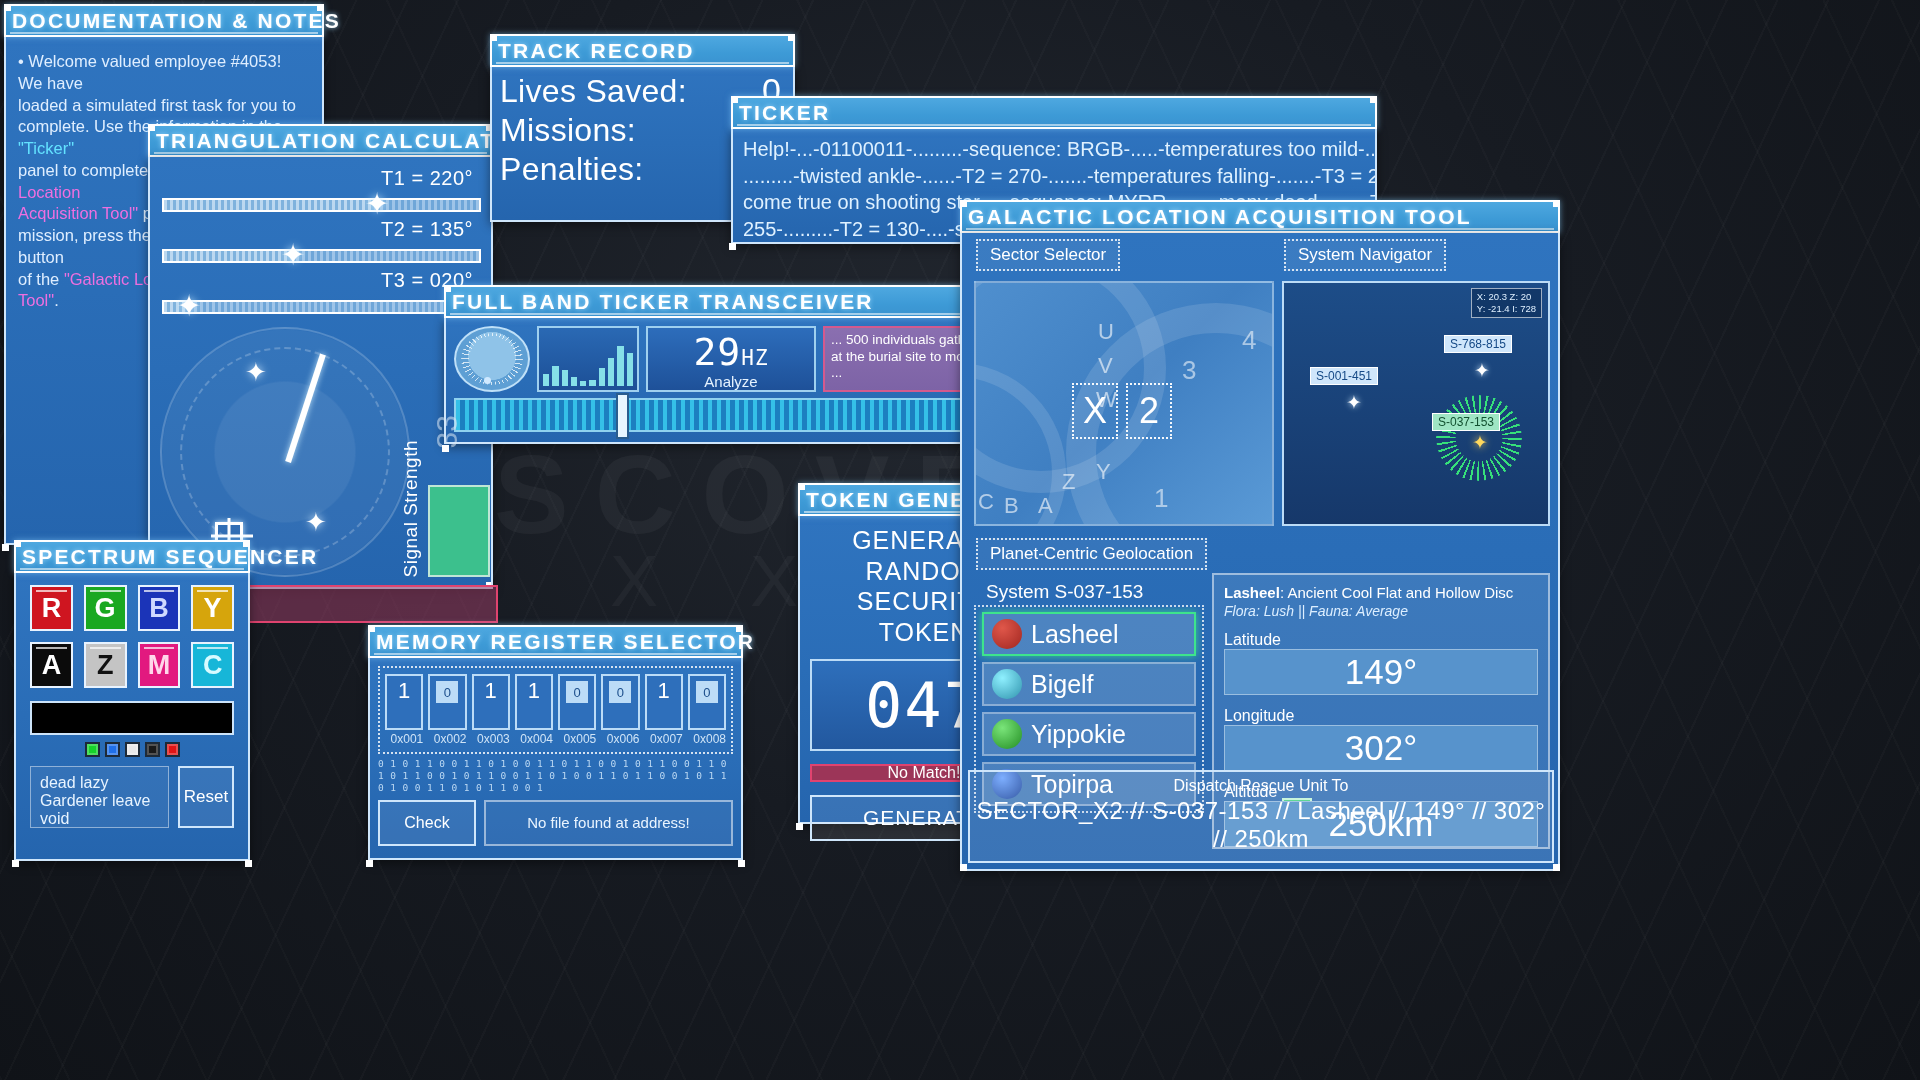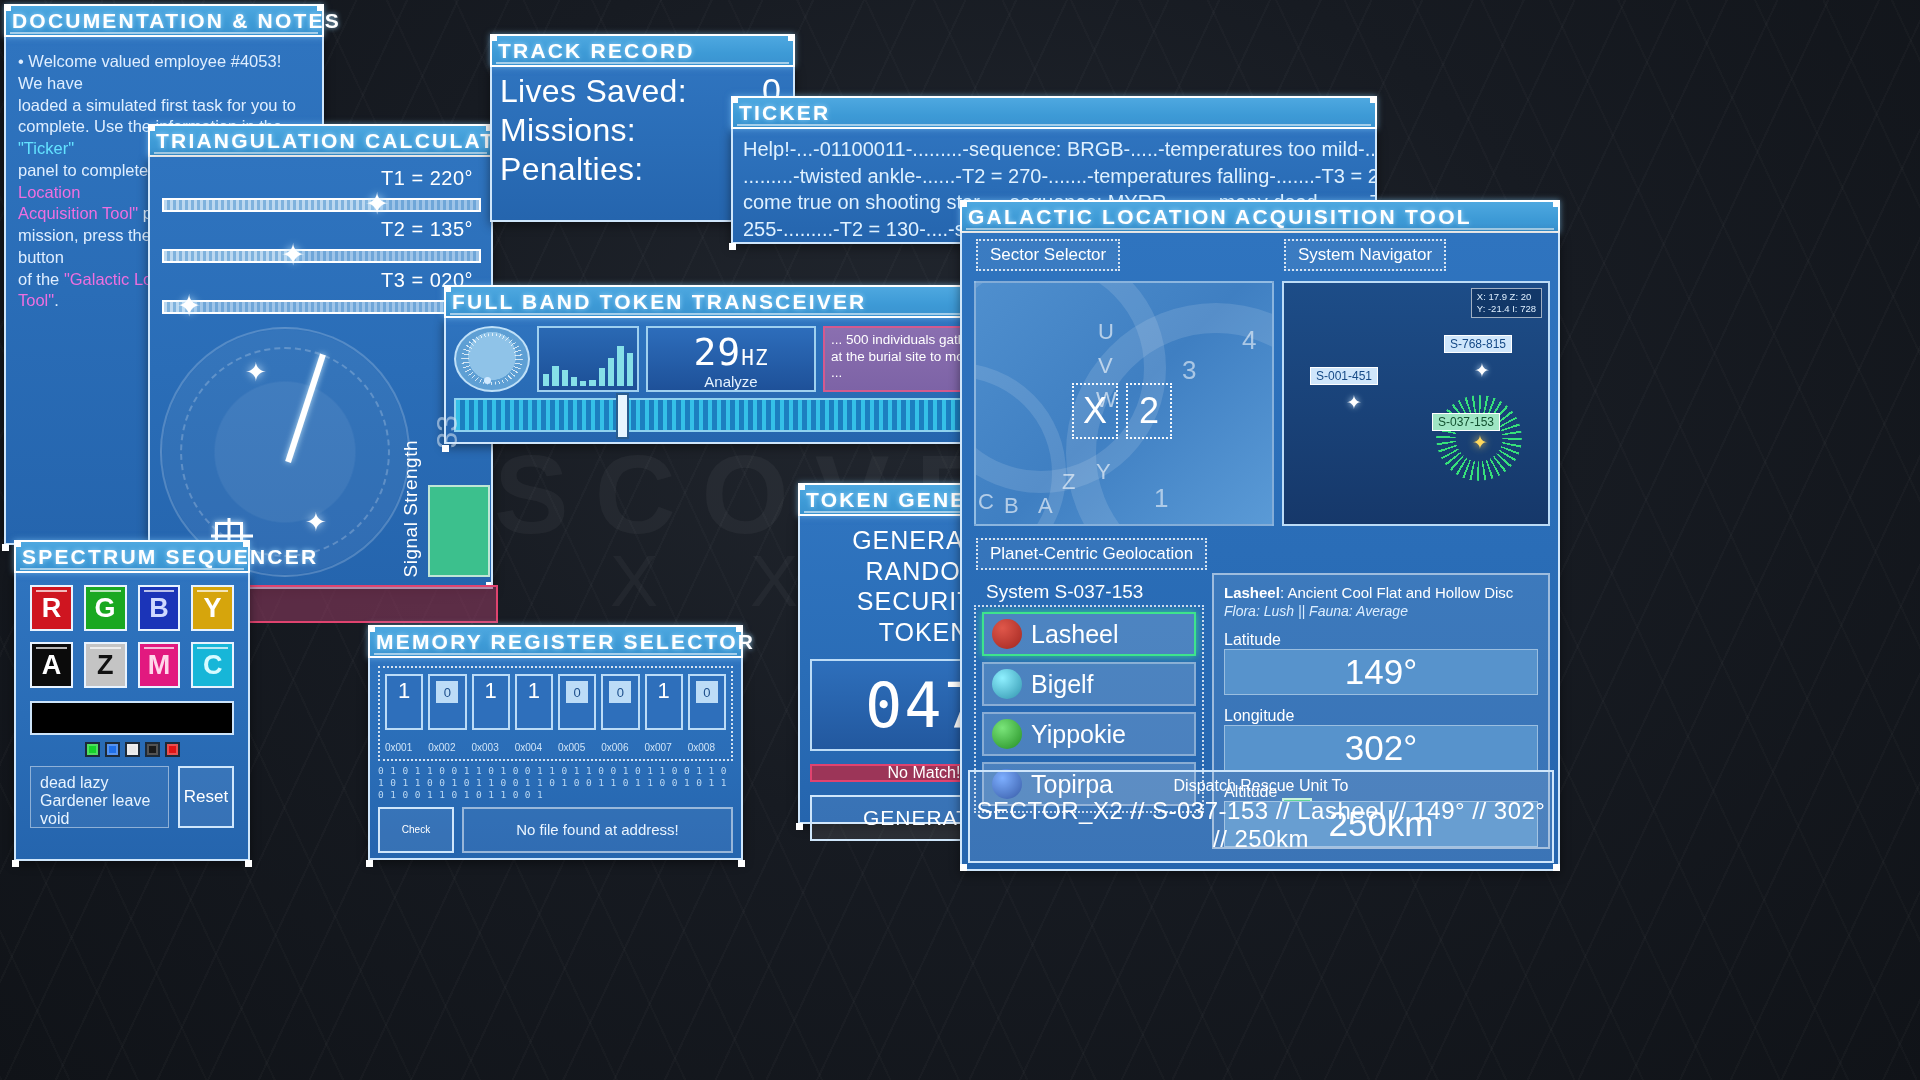--- a/index.html
+++ b/index.html
@@ -209,28 +209,28 @@
   .memcell .top{
     height:56px;border:2px solid #bcdcf7;background:#2e6fbb;
     display:flex;align-items:flex-start;justify-content:center;
     font-size:22px;color:#fff; padding-top:2px;
   }
   .memcell .bit{
     height:22px;margin:3px auto 0;width:22px;border:2px solid #bcdcf7;
     background:#bcdcf7; color:#1d4f8c; font-size:13px;
     display:flex;align-items:center;justify-content:center;
   }
-  .memcell .ad{ text-align:left;font-size:10px;color:#cfe4f7;margin-top:12px; }
+  .memcell .ad{ text-align:right;font-size:12px;color:#cfe4f7;margin-top:2px; }
   .bitsrows{ margin-top:4px; font-size:9.5px;line-height:1.25;color:#bcd9f3;
     font-family:"DejaVu Sans Mono", monospace; word-break:break-all; letter-spacing:.4px;}
   .memfoot{ display:flex;gap:8px;margin-top:6px; }
   .checkbtn{
-    width:76px;border:2px solid #cfe6fb;background:rgba(255,255,255,.08);
+    width:98px;border:2px solid #cfe6fb;background:rgba(255,255,255,.08);
     display:flex;align-items:center;justify-content:center;
-    font-size:10px;color:#fff;height:46px;
+    font-size:16px;color:#fff;height:46px;
   }
   .memmsg{
     flex:1;border:2px solid rgba(255,255,255,.5);background:rgba(255,255,255,.05);
     display:flex;align-items:center;justify-content:center;font-size:15px;color:#e9f4ff;height:46px;
   }
 
   
   #w-token{ left:798px; top:483px; width:252px; height:345px; }
   #w-token .body{ height:308px; padding:9px 10px; }
   .tok-h{ font-size:25px;color:#fff;text-align:center;line-height:1.22;letter-spacing:1px;}
@@ -441,21 +441,21 @@
     <div class="tick-line">Help!-...-01100011-.........-sequence: BRGB-.....-temperatures too mild-.........-T1 = 070-</div>
     <div class="tick-line">.........-twisted ankle-......-T2 = 270-.......-temperatures falling-.......-T3 = 290-....-wish didn't</div>
     <div class="tick-line">come true on shooting star-...-sequence: MYRR-.......-many dead-.......-TOKEN 807-.......-T1 =</div>
     <div class="tick-line">255-.........-T2 = 130-....-space jam-......</div>
     <div class="corner c-bl"></div>
   </div>
 </div>
 
 <div class="win" id="w-radio">
   <div class="titlebar">
-    <div class="tt">FULL BAND TOKEN TRANSCEIVER</div>
+    <div class="tt">FULL BAND TICKER TRANSCEIVER</div>
     <div class="corner c-tl"></div>
     <div class="corner c-tr"></div>
   </div>
   <div class="body">
     <div class="radio-row">
       <div class="dial">
           <span class="dot"></span>
         </div>
       <div class="eq">
         <i style="height:22%"></i>
@@ -638,21 +638,21 @@
       <div class="digits" style="left:178px;top:200px">1</div>
       <div class="sel-box" style="left:96px;top:100px">X</div>
       <div class="sel-box" style="left:150px;top:100px">2</div>
     </div>
 
     <div style="position:absolute;left:322px;top:6px;z-index:3">
       <span class="sub-tag">System Navigator</span>
     </div>
     <div class="nav-panel">
       <div class="coordbox">
-        <div>X: 17.9    Z: 20</div>
+        <div>X: 20.3    Z: 20</div>
         <div>Y: -21.4    I: 728</div>
       </div>
       <div class="starlbl" style="left:160px;top:52px">S-768-815</div>
       <div class="star" style="left:190px;top:76px">✦</div>
       <div class="starlbl" style="left:26px;top:84px">S-001-451</div>
       <div class="star" style="left:62px;top:108px">✦</div>
       <div class="greenring" style="left:152px;top:112px"></div>
       <div class="starlbl" style="left:148px;top:130px;background:#9fe6c4;color:#12502f">S-037-153</div>
       <div class="star gold" style="left:188px;top:148px">✦</div>
     </div>

